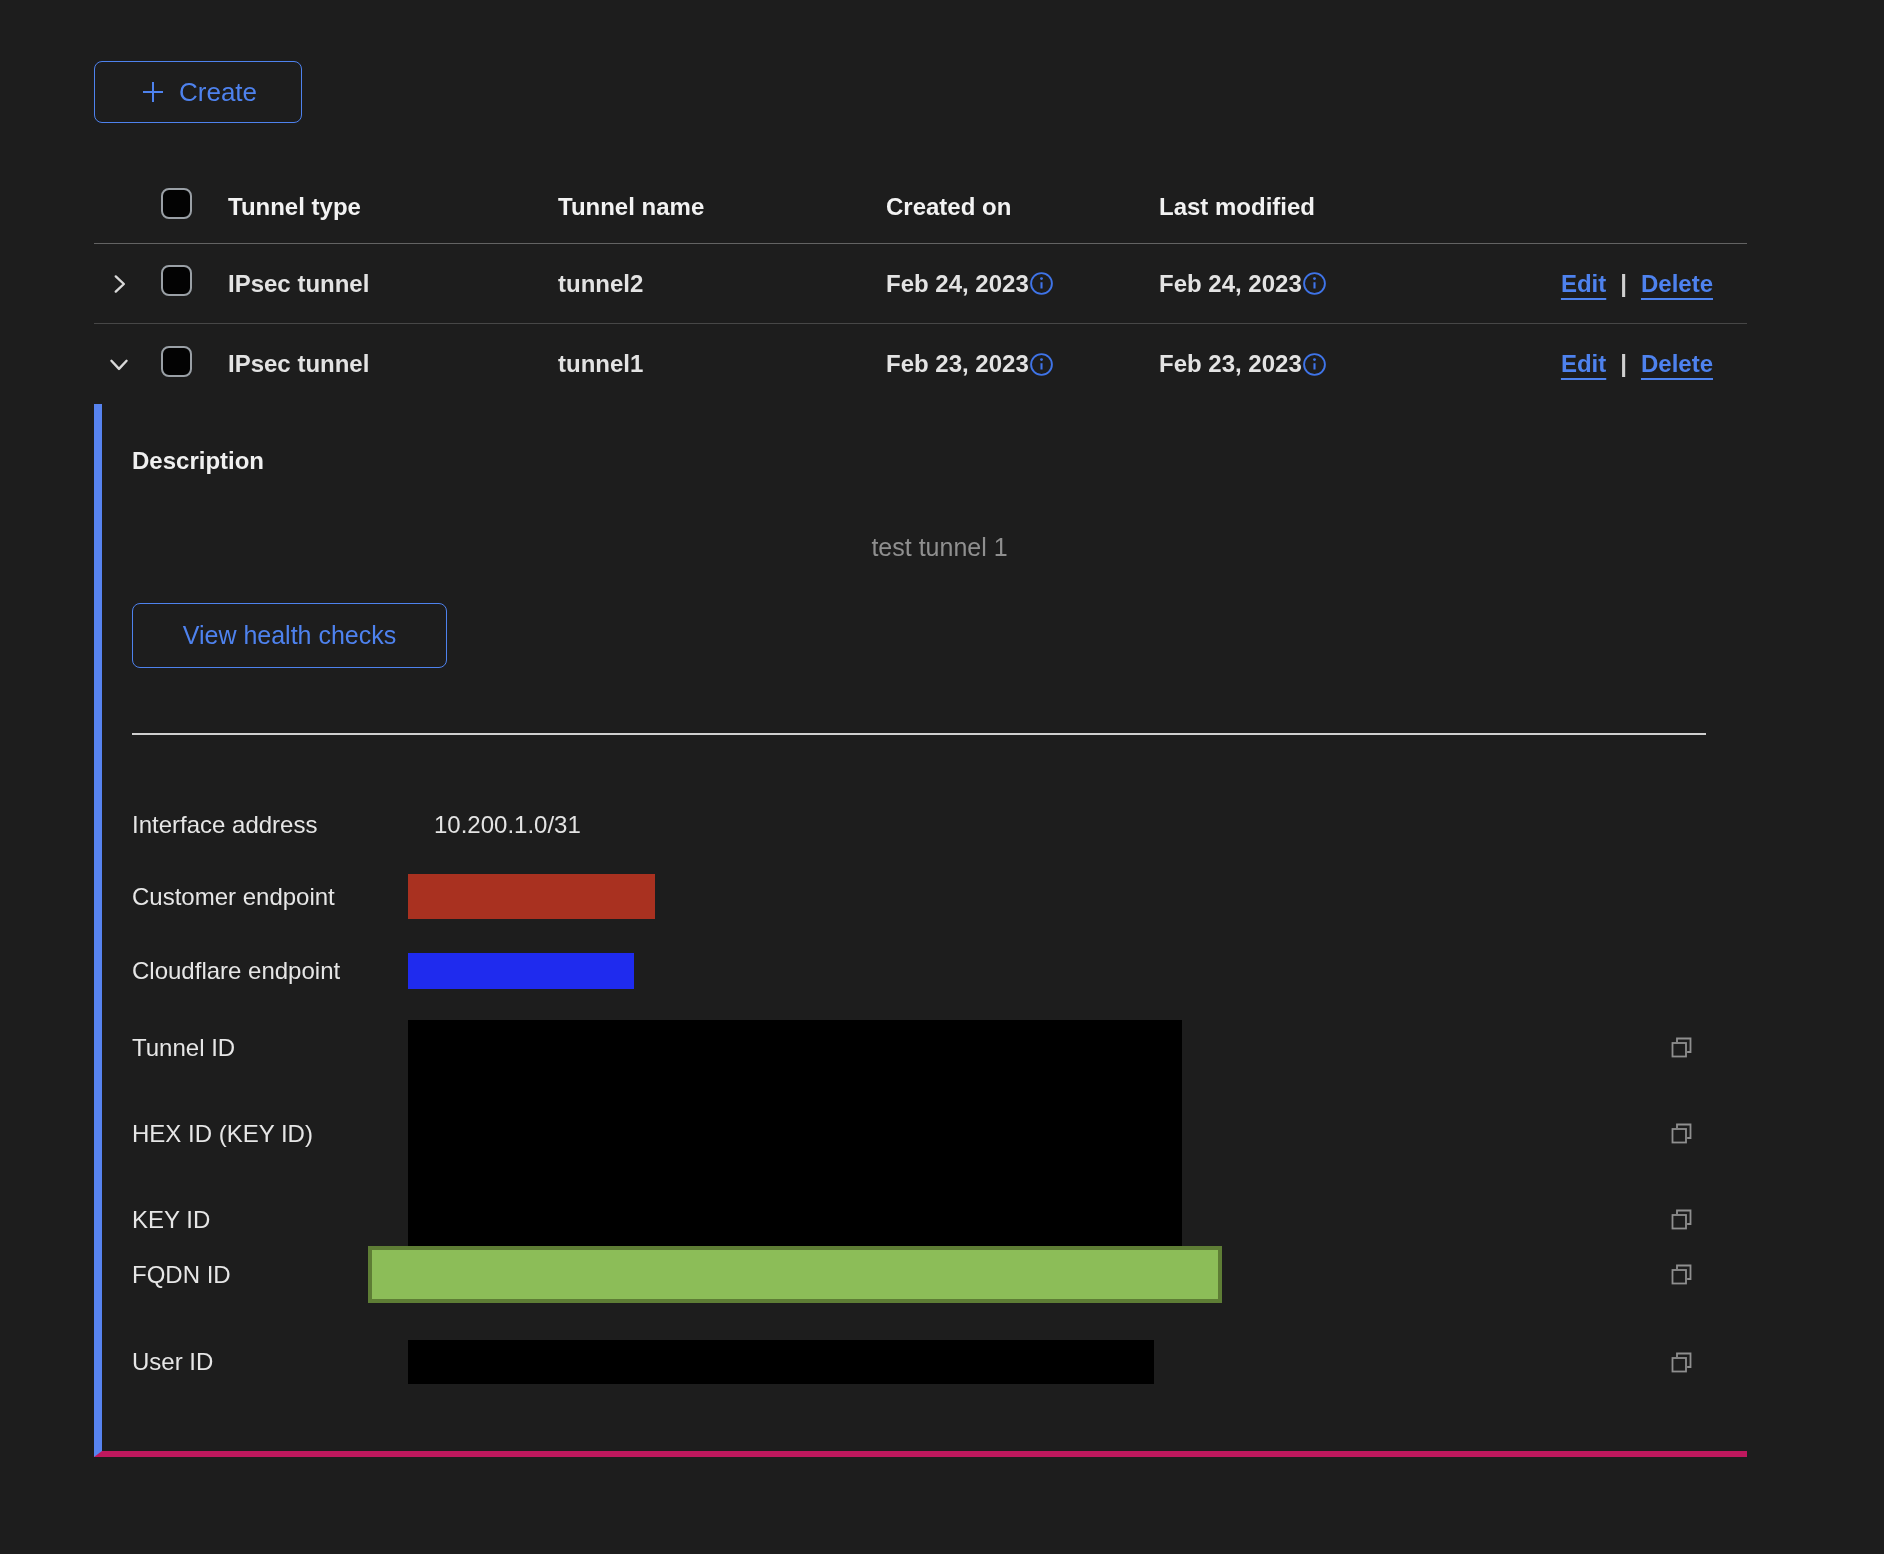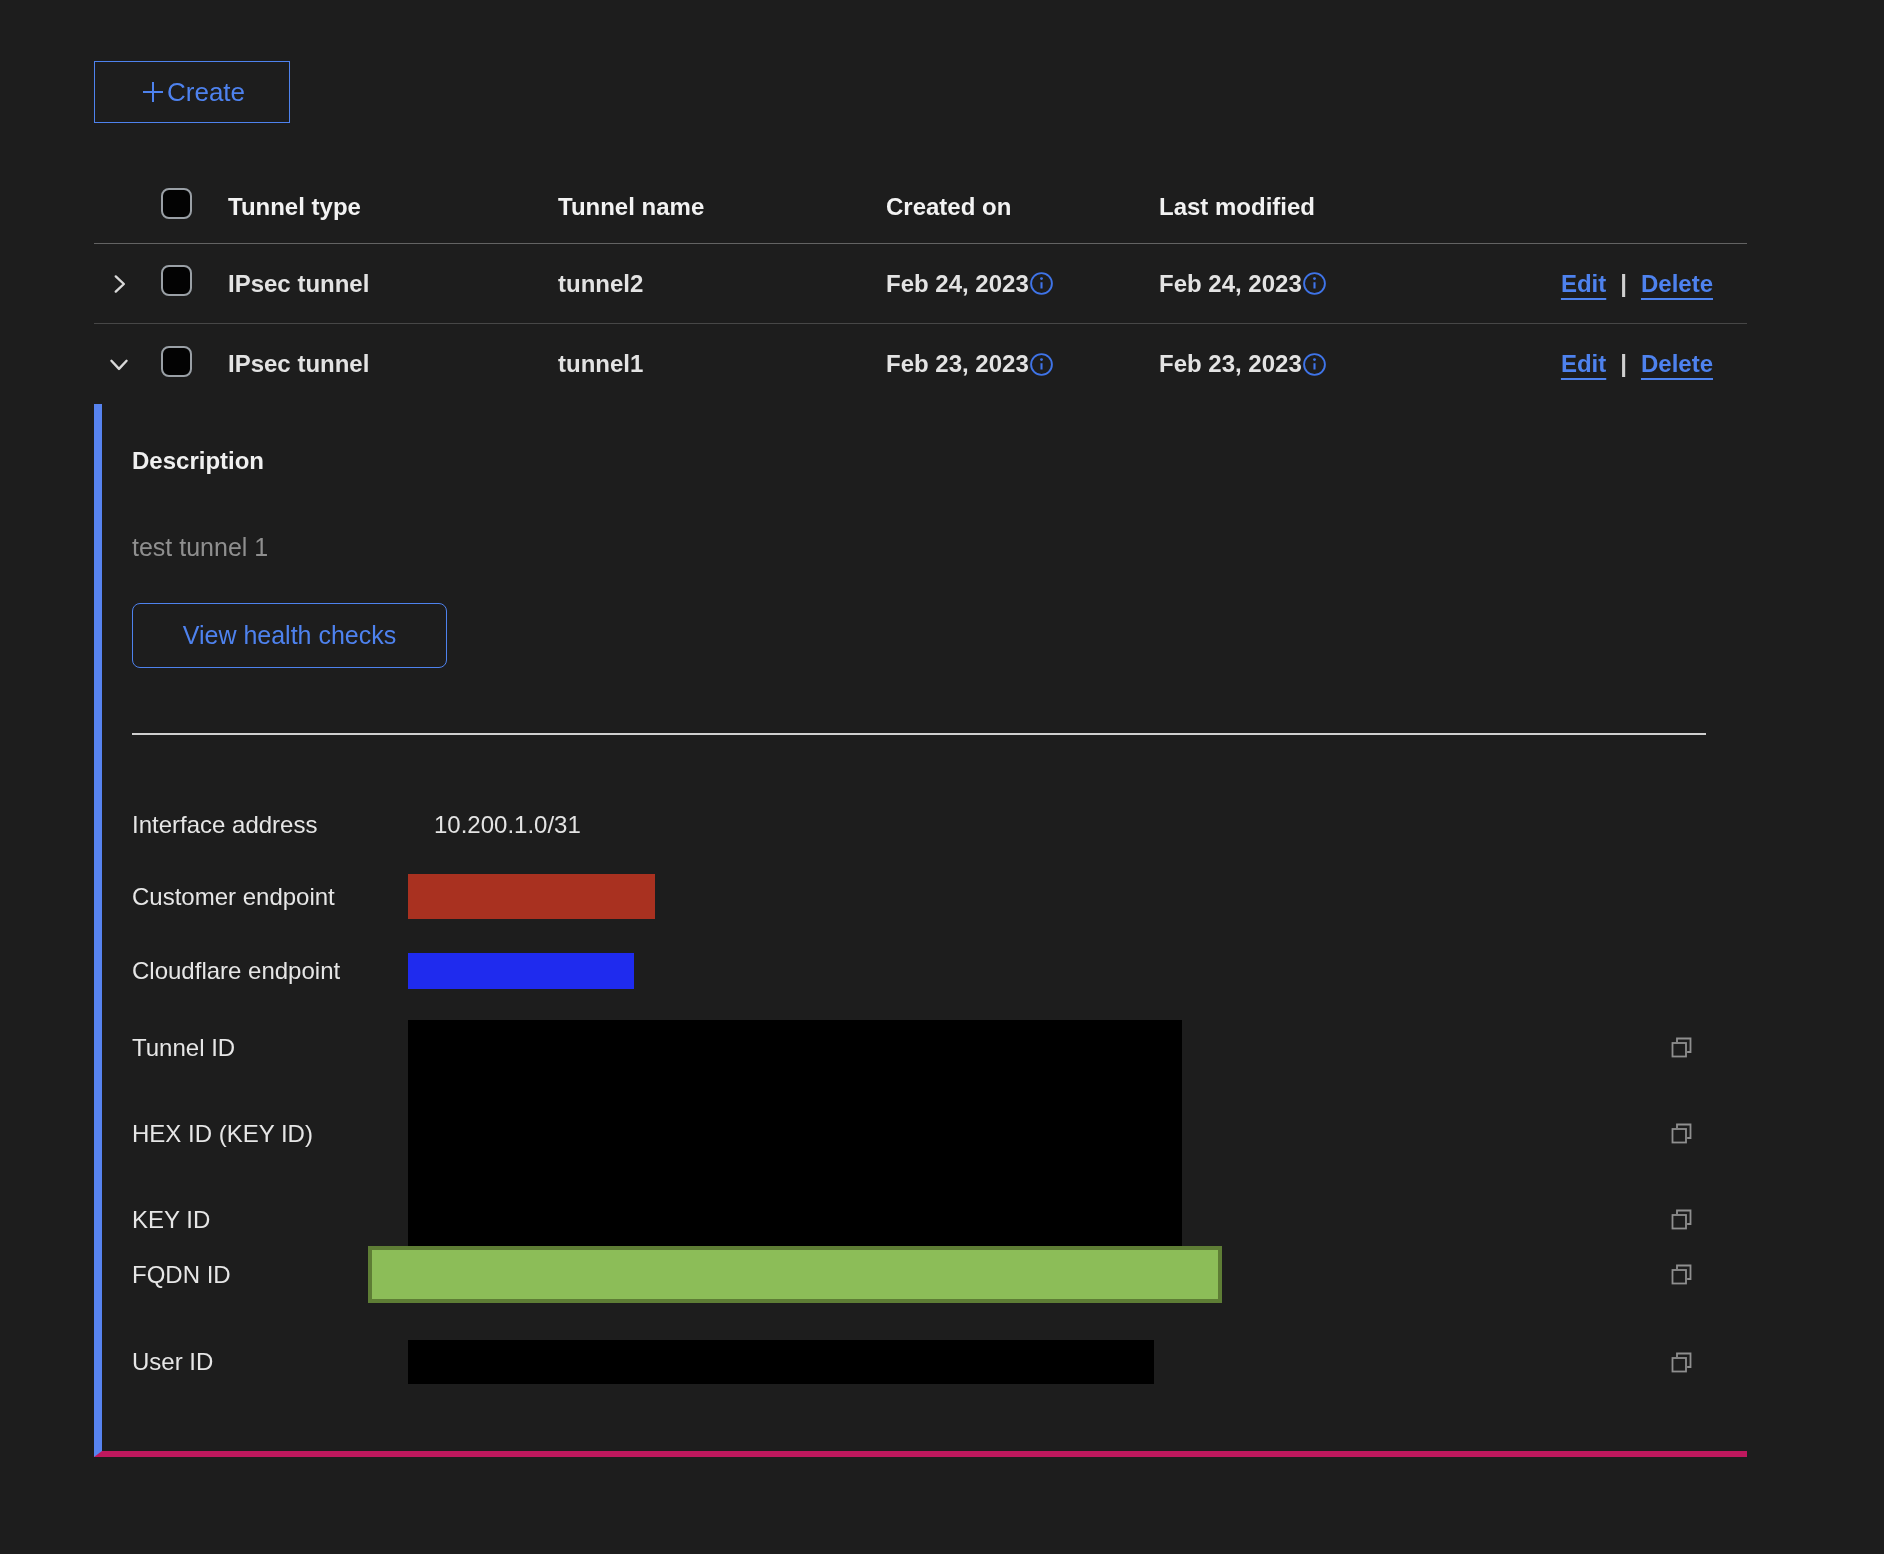--- a/index.html
+++ b/index.html
@@ -9,23 +9,23 @@
     font-family: "Liberation Sans", sans-serif;
     color: #e8e8e8;
     position: relative;
   }
   .page { width: 1884px; height: 1554px; overflow: hidden; }
 
   
   .create-btn {
     margin: 61px 0 0 94px;
     height: 62px; min-width: 191px;
-    display: inline-flex; align-items: center; justify-content: center; 
+    display: inline-flex; align-items: center; justify-content: center; gap: 12px;
     background: transparent;
-    border: 1.5px solid #4e82ee; border-radius: 0;
+    border: 1.5px solid #4e82ee; border-radius: 8px;
     color: #4e82ee; font-size: 26px; font-family: inherit;
     padding: 0 44px; cursor: pointer;
   }
   .create-btn svg { display: block; }
 
   
   .table { margin: 47px 0 0 94px; width: 1653px; }
   .trow {
     display: grid;
     grid-template-columns: 67px 67px 330px 328px 273px 293px 1fr;
@@ -47,21 +47,21 @@
   .link { color: #4e82ee; text-decoration: underline; text-underline-offset: 6px; text-decoration-thickness: 1.5px; font-size: 24px; cursor: pointer; }
   .pipe { color: #cfcfcf; font-size: 24px; }
 
   
   .panel {
     border-left: 8px solid #5783ef;
     border-bottom: 6px solid #be185d;
     padding: 43px 0 67px 30px;
   }
   .panel h3 { font-size: 24px; font-weight: bold; color: #f0f0f0; }
-  .desc-value { margin-top: 58px; font-size: 25px; color: #8f8f8f; }
+  .desc-value { margin-top: 58px; font-size: 25px; color: #8f8f8f; text-align: center; }
   .health-btn {
     margin-top: 41px;
     width: 315px; height: 65px;
     background: transparent; border: 1.5px solid #4e82ee; border-radius: 8px;
     color: #4e82ee; font-size: 25px; font-family: inherit; cursor: pointer;
   }
   .divider { margin-top: 65px; margin-right: 41px; height: 2px; background: #cfcfcf; border: none; }
 
   .field-row {
     display: grid;

